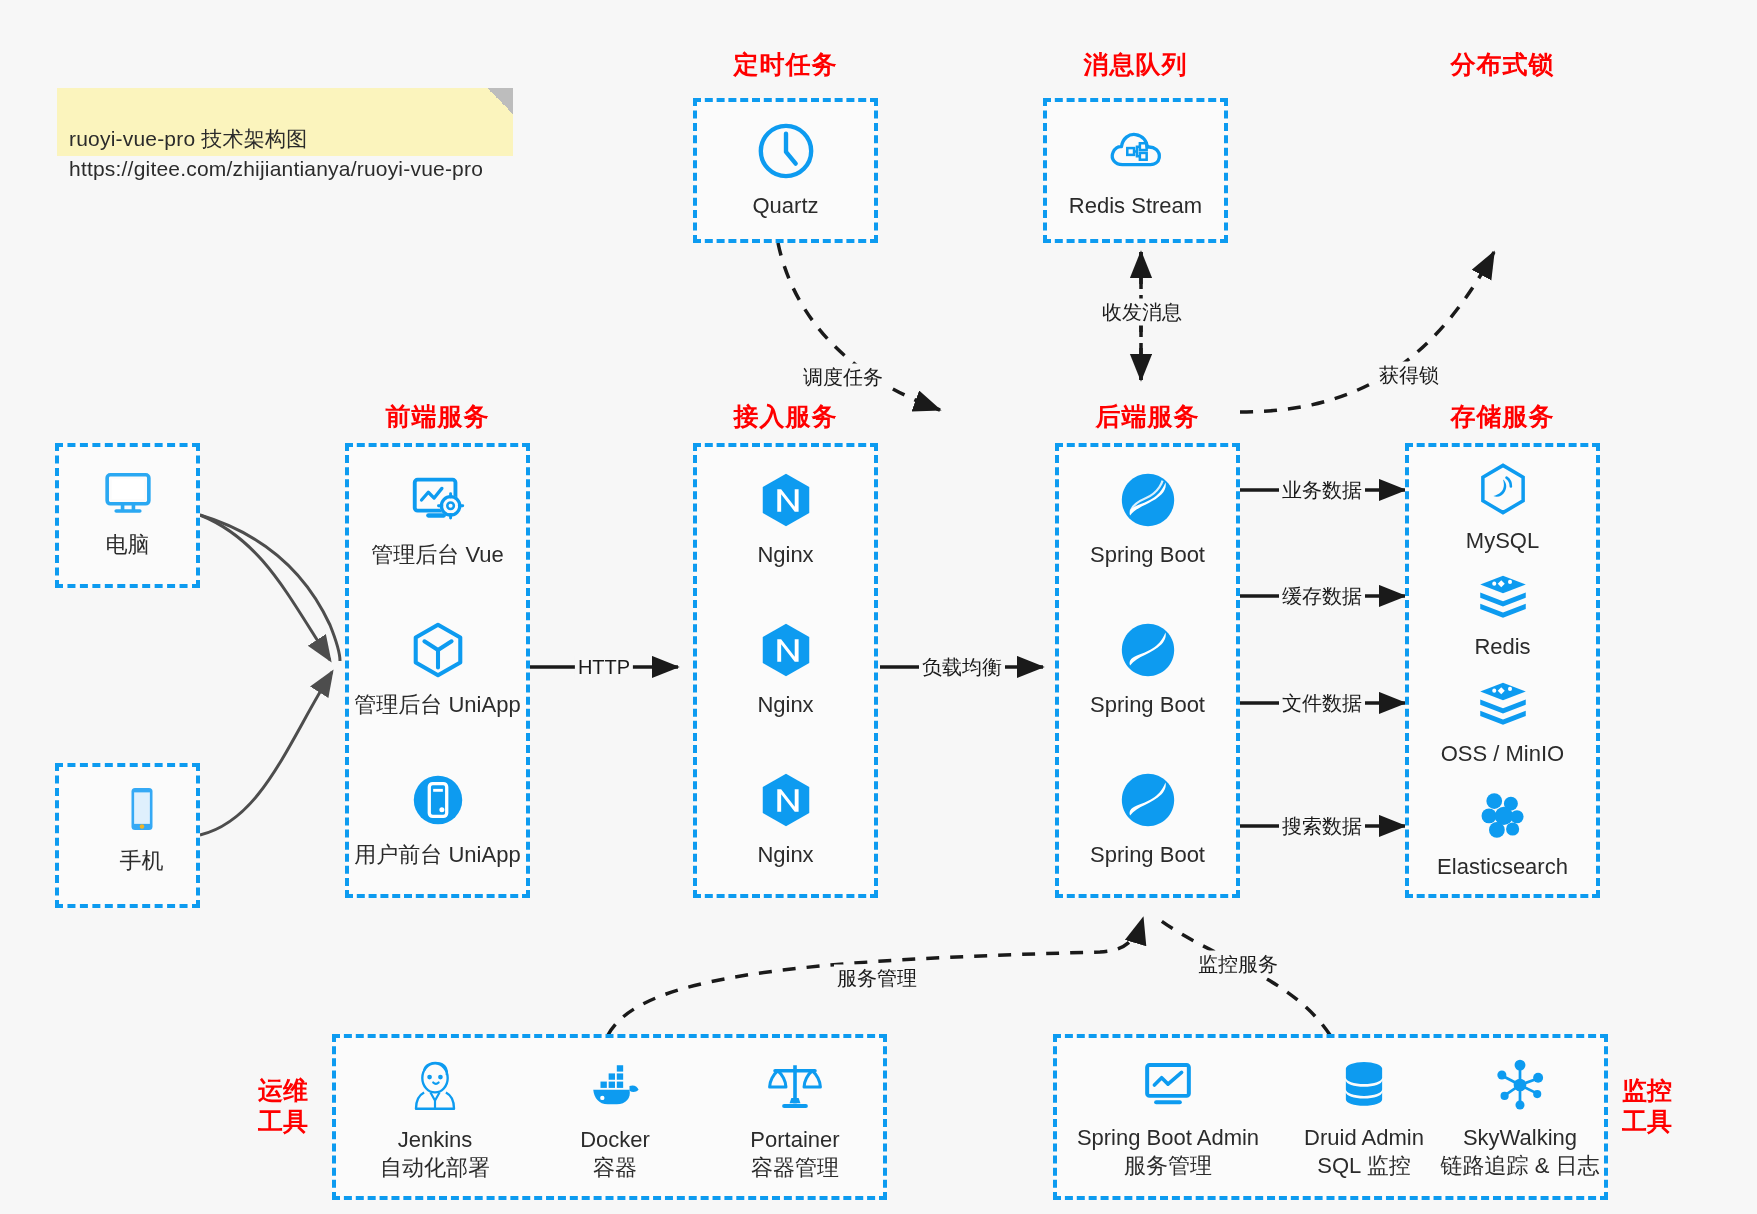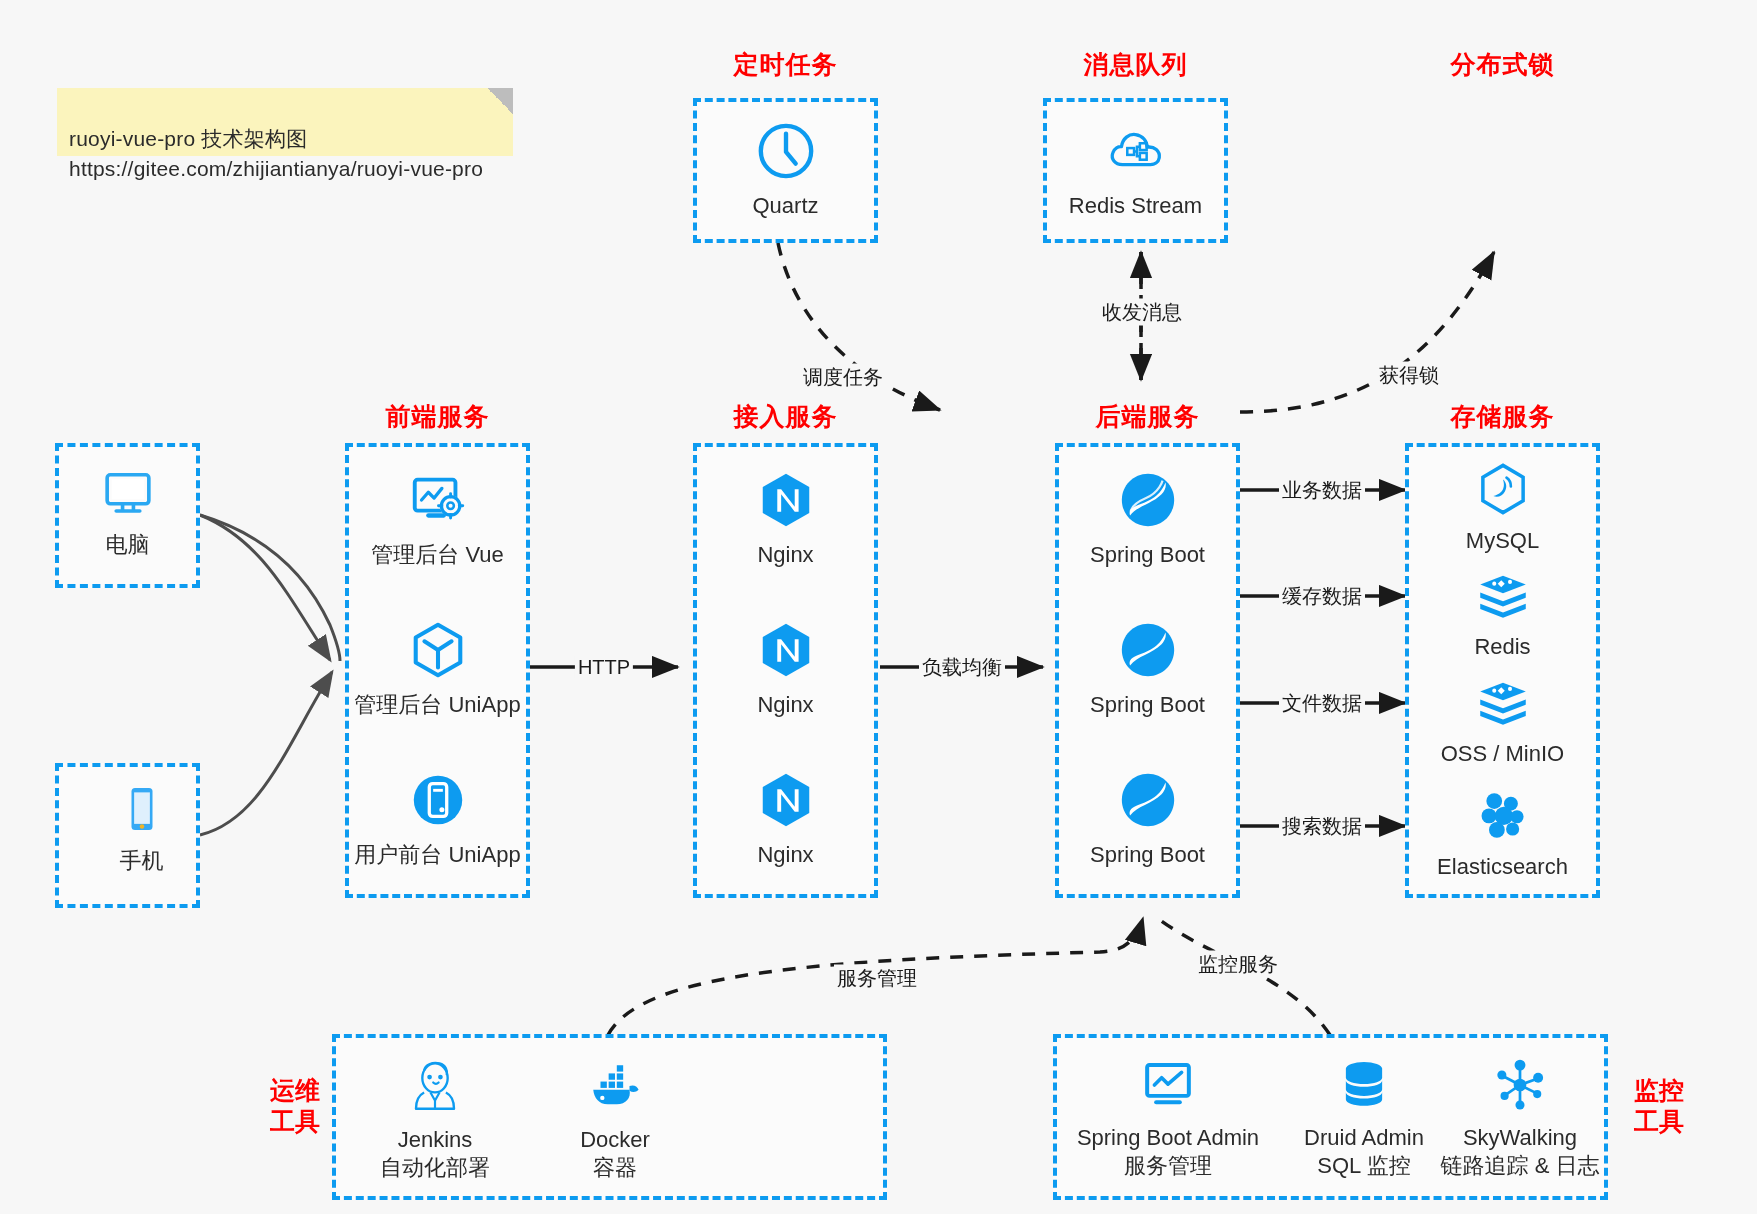--- a/index.html
+++ b/index.html
@@ -27,21 +27,21 @@
     text-align:center;
     letter-spacing:1px;
     white-space:nowrap;
   }
   .side-title{
     position:absolute;
     color:#ff0000;
     font-weight:bold;
     font-size:25px;
     line-height:1.25;
-    text-align:right;
+    text-align:left;
     white-space:nowrap;
   }
 
   
   .node{
     position:absolute;
     display:flex;flex-direction:column;align-items:center;justify-content:flex-start;
     text-align:center;
   }
   .node .ic{display:block;}
@@ -394,20 +394,34 @@
           </g>
           <path d="M8 35 L48 35 C50 44 44 51 34 51 L24 51 C14 51 9 44 8 35 Z" fill="#0d9bf0"></path>
           <path d="M48 31 C53 29 57 32 58 35 C55 38 51 38 48 36 Z" fill="#0d9bf0"></path>
           <circle cx="18" cy="44" r="2.4" fill="#ffffff"></circle>
         </svg>
       </span>
       <span class="lbl">Docker</span>
       <span class="lbl2">容器</span>
     </div>
 
+    <div class="node" style="left:374px;top:20px;width:170px">
+      <span class="ic">
+        <svg width="58" height="58" viewBox="0 0 64 64">
+          <line x1="32" y1="8" x2="32" y2="50" stroke="#0d9bf0" stroke-width="4"></line>
+          <line x1="10" y1="14" x2="54" y2="14" stroke="#0d9bf0" stroke-width="4" stroke-linecap="round"></line>
+          <path d="M4 32 C4 26 8 18 13 14 C18 18 22 26 22 32 Z" fill="none" stroke="#0d9bf0" stroke-width="3.4" stroke-linejoin="round"></path>
+          <path d="M42 32 C42 26 46 18 51 14 C56 18 60 26 60 32 Z" fill="none" stroke="#0d9bf0" stroke-width="3.4" stroke-linejoin="round"></path>
+          <line x1="20" y1="53" x2="44" y2="53" stroke="#0d9bf0" stroke-width="4.4" stroke-linecap="round"></line>
+          <path d="M26 50 L38 50 L36 44 L28 44 Z" fill="#0d9bf0"></path>
+        </svg>
+      </span>
+      <span class="lbl">Portainer</span>
+      <span class="lbl2">容器管理</span>
+    </div>
   </div>
 
   <div class="box" style="left:1053px;top:1034px;width:555px;height:166px">
     <div class="node" style="left:6px;top:18px;width:210px">
       <span class="ic">
         <svg width="58" height="58" viewBox="0 0 64 64">
           <rect x="9" y="10" width="46" height="34" rx="2.5" fill="none" stroke="#0d9bf0" stroke-width="4.4"></rect>
           <path d="M17 32 L25 24 L32 31 L47 18" fill="none" stroke="#0d9bf0" stroke-width="4" stroke-linecap="round" stroke-linejoin="round"></path>
           <line x1="19" y1="51" x2="45" y2="51" stroke="#0d9bf0" stroke-width="4.6" stroke-linecap="round"></line>
         </svg>

